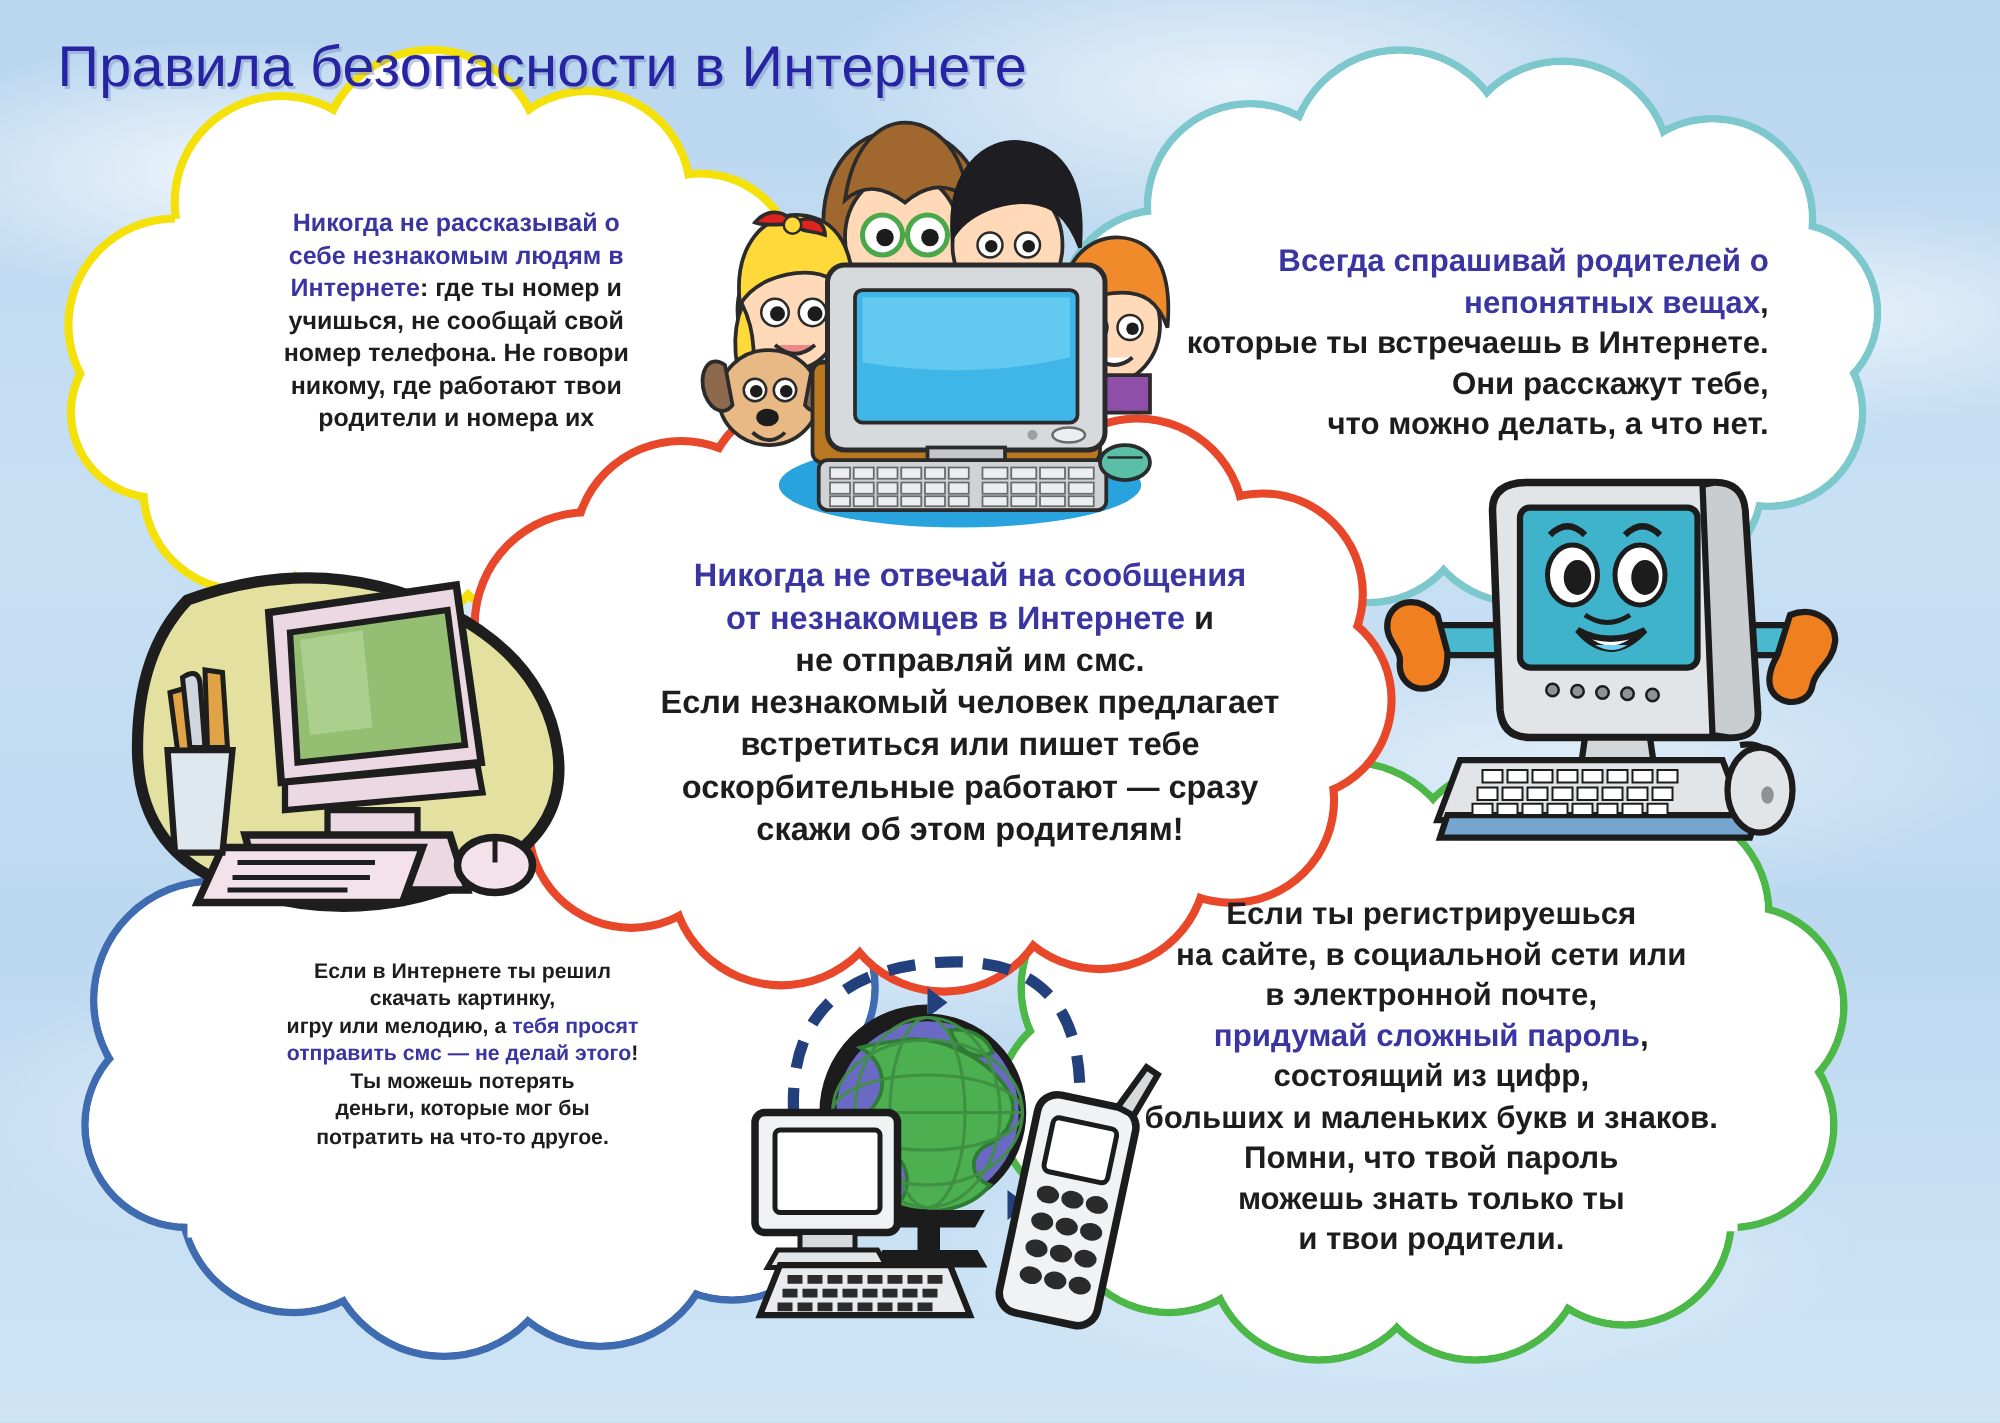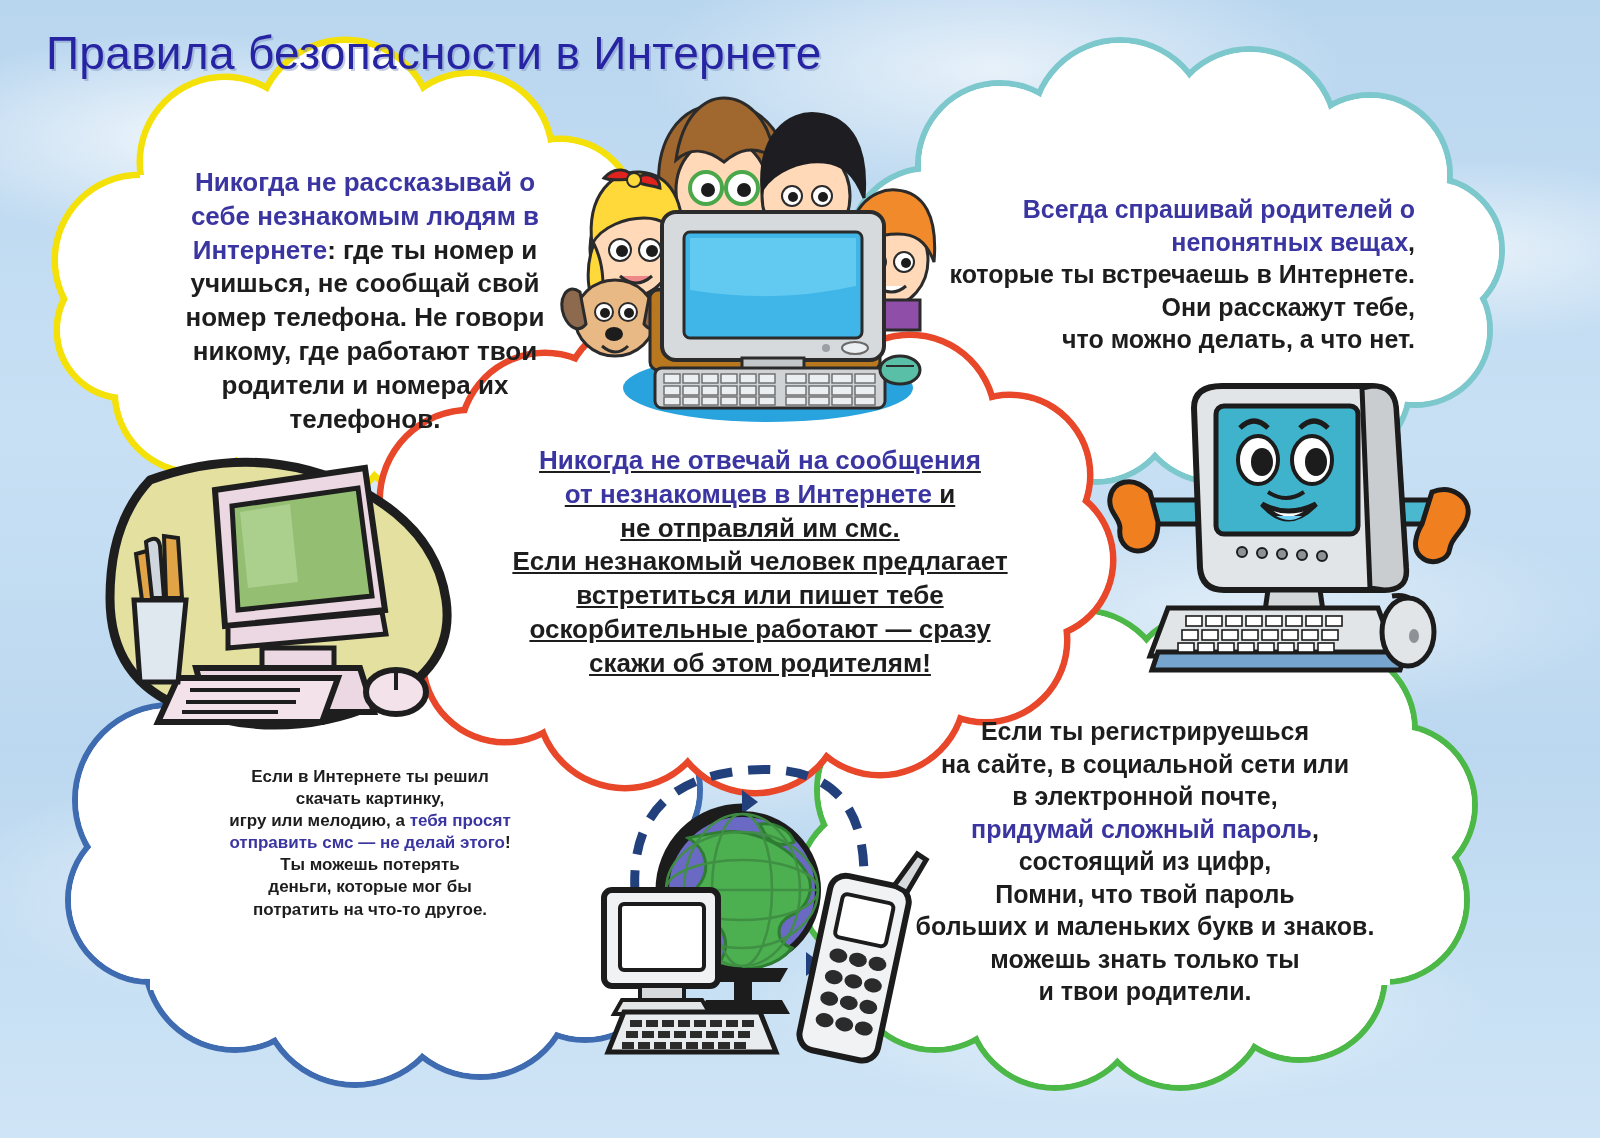--- a/index.html
+++ b/index.html
@@ -30,23 +30,23 @@
     color:#2724a3;
     text-shadow:2px 2px 0 rgba(120,140,190,.45);
     white-space:nowrap;
   }
 
   .txt{position:absolute;text-align:center;line-height:1.30;
        color:#1d1d1d;font-weight:bold;}
   .txt .hl{color:#3a35a0;}
   .txt .bk{color:#1d1d1d;}
 
-  #t-c1{left:150px; top:166px; width:430px; font-size:26px;}
+  #t-c1{left:150px; top:166px; width:430px; font-size:20px;}
   #t-c2{left:915px; top:193px; width:500px; font-size:25px;text-align:right;}
-  #t-c3{left:470px; top:444px; width:580px; font-size:26px;text-decoration:underline;}
+  #t-c3{left:486px; top:444px; width:580px; font-size:26px;}
   #t-c4{left:120px; top:766px; width:500px; font-size:17px;}
   #t-c5{left:865px; top:715px; width:560px; font-size:25px;text-align:center;}
 </style>
 </head>
 <body>
 
 <div id="poster">
 
   <svg class="layer" viewBox="0 0 1600 1138" xmlns="http://www.w3.org/2000/svg">
     <defs>
@@ -508,21 +508,20 @@
   <div id="title">Правила безопасности в Интернете</div>
 
   <div class="txt" id="t-c1">
       <div><span class="hl">Никогда не рассказывай о</span></div>
       <div><span class="hl">себе незнакомым людям в</span></div>
       <div><span class="hl">Интернете</span><span class="bk">: где ты номер и</span></div>
       <div><span class="bk">учишься, не сообщай свой</span></div>
       <div><span class="bk">номер телефона. Не говори</span></div>
       <div><span class="bk">никому, где работают твои</span></div>
       <div><span class="bk">родители и номера их</span></div>
-      <div><span class="bk">телефонов.</span></div>
     </div>
   <div class="txt" id="t-c2">
       <div><span class="hl">Всегда спрашивай родителей о</span></div>
       <div><span class="hl">непонятных вещах</span><span class="bk">,</span></div>
       <div><span class="bk">которые ты встречаешь в Интернете.</span></div>
       <div><span class="bk">Они расскажут тебе,</span></div>
       <div><span class="bk">что можно делать, а что нет.</span></div>
     </div>
   <div class="txt" id="t-c3">
       <div><span class="hl">Никогда не отвечай на сообщения</span></div>
@@ -541,19 +540,19 @@
       <div><span class="bk">Ты можешь потерять</span></div>
       <div><span class="bk">деньги, которые мог бы</span></div>
       <div><span class="bk">потратить на что-то другое.</span></div>
     </div>
   <div class="txt" id="t-c5">
       <div><span class="bk">Если ты регистрируешься</span></div>
       <div><span class="bk">на сайте, в социальной сети или</span></div>
       <div><span class="bk">в электронной почте,</span></div>
       <div><span class="hl">придумай сложный пароль</span><span class="bk">,</span></div>
       <div><span class="bk">состоящий из цифр,</span></div>
+      <div><span class="bk">больших и маленьких букв и знаков.</span></div>
       <div><span class="bk">Помни, что твой пароль</span></div>
-      <div><span class="bk">больших и маленьких букв и знаков.</span></div>
       <div><span class="bk">можешь знать только ты</span></div>
       <div><span class="bk">и твои родители.</span></div>
     </div>
 
 </div>
 
 </body></html>

